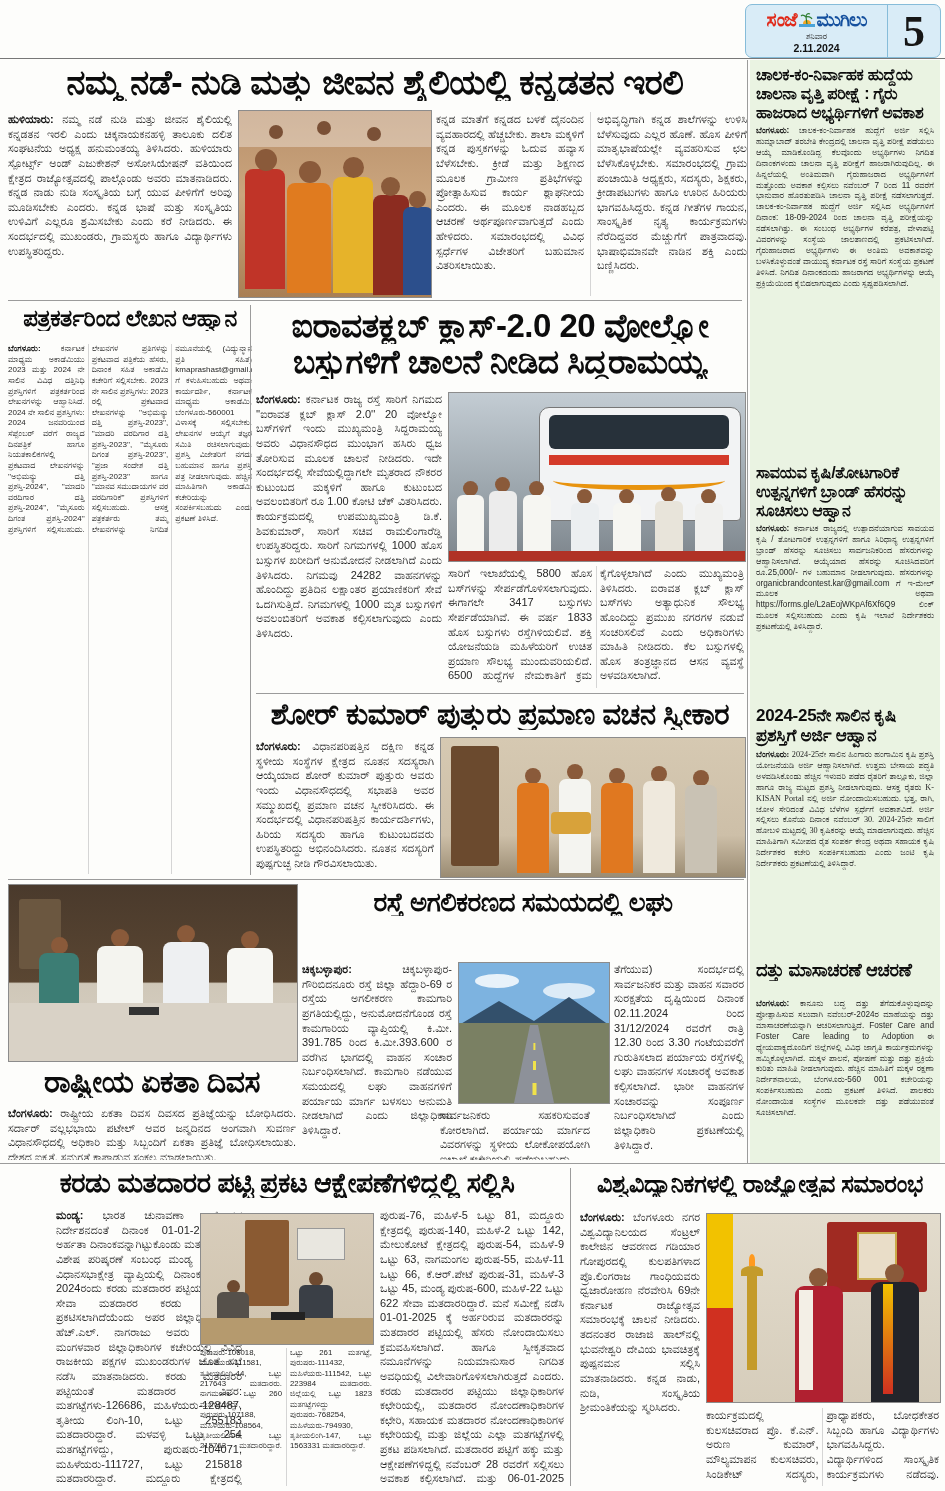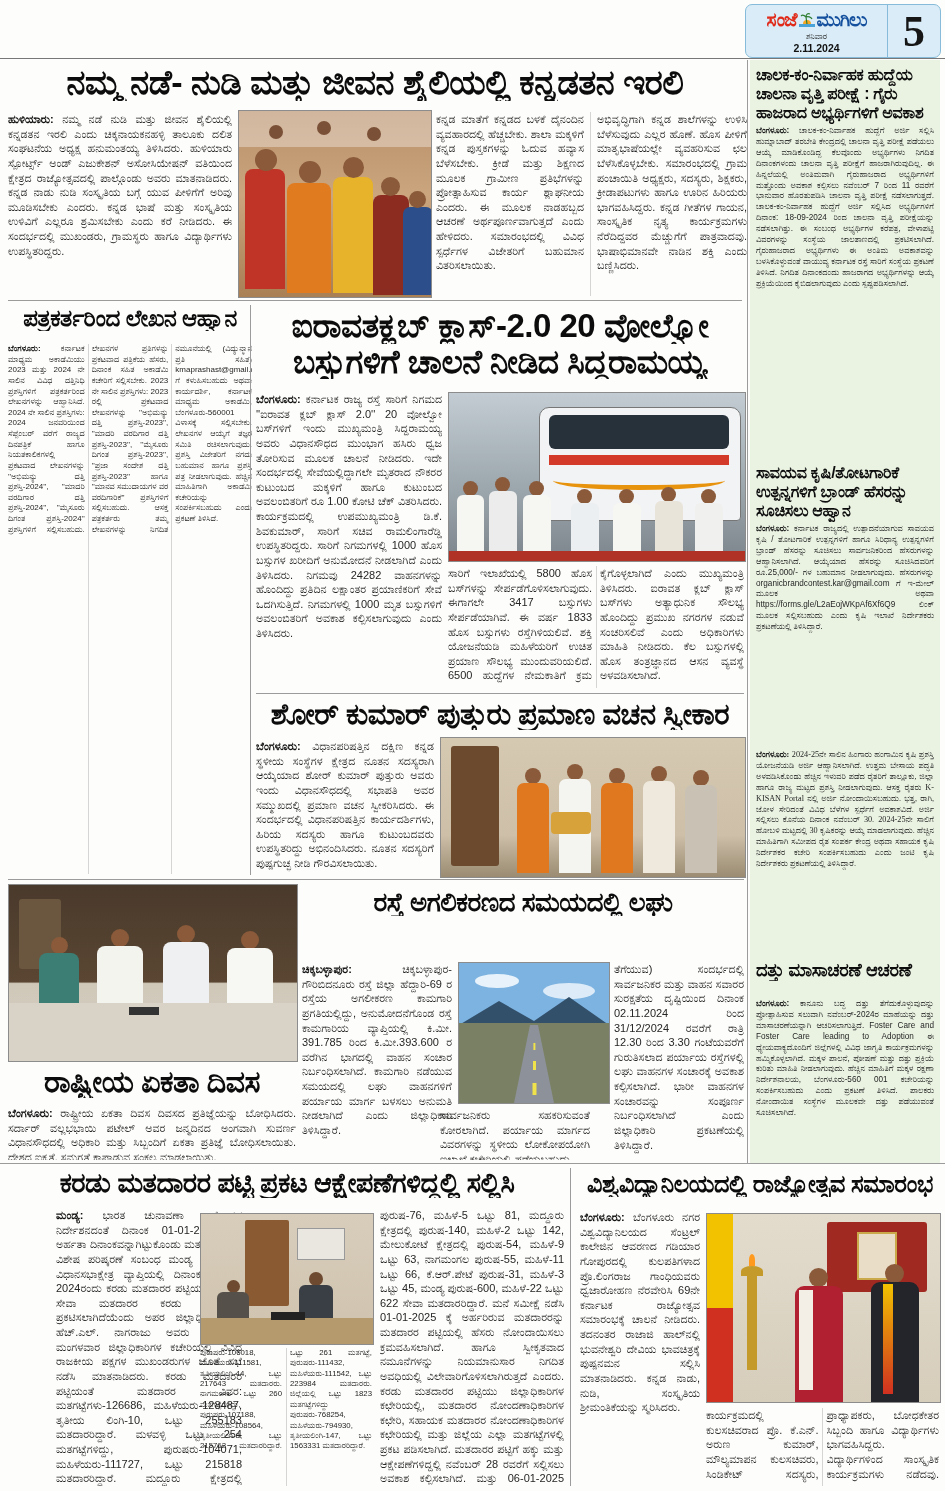--- a/index.html
+++ b/index.html
@@ -203,21 +203,21 @@
     <div class="head" style="left:26px;top:66px;width:13px;height:13px;background:#6e4a30;"></div>
     <div class="fig" style="left:16px;top:78px;width:32px;height:28px;background:#55504a;border-radius:6px 6px 0 0;"></div>
     <div class="fig" style="left:0;top:104px;width:172px;height:26px;background:#b59a6e;"></div>
     <div class="fig" style="left:70px;top:98px;width:34px;height:8px;background:#222;"></div>
   </div>
   <div class="abs body-text cols-2" style="left:200px;top:1348px;width:172px;height:138px;font-size:7.8px;">ಪುರುಷರು-106018, ಮಹಿಳೆಯರು-111581, ತೃತೀಯಲಿಂಗಿ-44, ಒಟ್ಟು 217643 ಮತದಾರರು. ನಾಗಮಂಗಲ ಒಟ್ಟು 260 ಮತಗಟ್ಟೆಗಳಿದ್ದು, ಪುರುಷರು-107188, ಮಹಿಳೆಯರು-108564, ತೃತೀಯಲಿಂಗಿ-8, ಒಟ್ಟು 215762 ಮತದಾರರಿದ್ದಾರೆ. ಒಟ್ಟು 261 ಮತಗಟ್ಟೆ, ಪುರುಷರು-111432, ಮಹಿಳೆಯರು-111542, ಒಟ್ಟು 223984 ಮತದಾರರು. ಜಿಲ್ಲೆಯಲ್ಲಿ ಒಟ್ಟು 1823 ಮತಗಟ್ಟೆಗಳಿದ್ದು ಪುರುಷರು-768254, ಮಹಿಳೆಯರು-794930, ತೃತೀಯಲಿಂಗಿ-147, ಒಟ್ಟು 1563331 ಮತದಾರರಿದ್ದಾರೆ.</div>
   <div class="abs body-text" style="left:380px;top:1208px;width:184px;height:278px;">ಪುರುಷ-76, ಮಹಿಳೆ-5 ಒಟ್ಟು 81, ಮದ್ದೂರು ಕ್ಷೇತ್ರದಲ್ಲಿ ಪುರುಷ-140, ಮಹಿಳೆ-2 ಒಟ್ಟು 142, ಮೇಲುಕೋಟೆ ಕ್ಷೇತ್ರದಲ್ಲಿ ಪುರುಷ-54, ಮಹಿಳೆ-9 ಒಟ್ಟು 63, ನಾಗಮಂಗಲ ಪುರುಷ-55, ಮಹಿಳೆ-11 ಒಟ್ಟು 66, ಕೆ.ಆರ್.ಪೇಟೆ ಪುರುಷ-31, ಮಹಿಳೆ-3 ಒಟ್ಟು 45, ಮಂಡ್ಯ ಪುರುಷ-600, ಮಹಿಳೆ-22 ಒಟ್ಟು 622 ಸೇವಾ ಮತದಾರರಿದ್ದಾರೆ. ಮನೆ ಸಮೀಕ್ಷೆ ನಡೆಸಿ 01-01-2025 ಕ್ಕೆ ಅರ್ಹರಿರುವ ಮತದಾರರನ್ನು ಮತದಾರರ ಪಟ್ಟಿಯಲ್ಲಿ ಹೆಸರು ನೋಂದಾಯಿಸಲು ಕ್ರಮವಹಿಸಲಾಗಿದೆ. ಹಾಗೂ ಸ್ವೀಕೃತವಾದ ನಮೂನೆಗಳನ್ನು ನಿಯಮಾನುಸಾರ ನಿಗದಿತ ಅವಧಿಯಲ್ಲಿ ವಿಲೇವಾರಿಗೊಳಿಸಲಾಗಿರುತ್ತದೆ ಎಂದರು. ಕರಡು ಮತದಾರರ ಪಟ್ಟಿಯು ಜಿಲ್ಲಾಧಿಕಾರಿಗಳ ಕಛೇರಿಯಲ್ಲಿ, ಮತದಾರರ ನೋಂದಣಾಧಿಕಾರಿಗಳ ಕಛೇರಿ, ಸಹಾಯಕ ಮತದಾರರ ನೋಂದಣಾಧಿಕಾರಿಗಳ ಕಛೇರಿಯಲ್ಲಿ ಮತ್ತು ಜಿಲ್ಲೆಯ ಎಲ್ಲಾ ಮತಗಟ್ಟೆಗಳಲ್ಲಿ ಪ್ರಕಟ ಪಡಿಸಲಾಗಿದೆ. ಮತದಾರರ ಪಟ್ಟಿಗೆ ಹಕ್ಕು ಮತ್ತು ಆಕ್ಷೇಪಣೆಗಳಿದ್ದಲ್ಲಿ ನವೆಂಬರ್ 28 ರವರೆಗೆ ಸಲ್ಲಿಸಲು ಅವಕಾಶ ಕಲ್ಪಿಸಲಾಗಿದೆ. ಮತ್ತು 06-01-2025 ರಂದು ಅಂತಿಮ ಮತದಾರರ ಪಟ್ಟಿಯನ್ನು ಪ್ರಕಟ ಪಡಿಸಲಾಗುತ್ತದೆ ಎಂದರು.</div>
 
   <div class="rule-v" style="left:570px;top:1168px;height:318px;"></div>
 
-  <div class="abs headline nowrap" style="left:580px;top:1171px;width:360px;font-size:24px;">ವಿಶ್ವವಿದ್ಯಾನಿಲಯದಲ್ಲಿ ರಾಜ್ಯೋತ್ಸವ ಸಮಾರಂಭ</div>
+  <div class="abs headline nowrap" style="left:580px;top:1171px;width:360px;font-size:24px;">ವಿಶ್ವವಿದ್ಯಾನಿಕಗಳಲ್ಲಿ ರಾಜ್ಯೋತ್ಸವ ಸಮಾರಂಭ</div>
   <div class="abs body-text" style="left:580px;top:1210px;width:120px;height:276px;">
     <span class="dateline">ಬೆಂಗಳೂರು:</span>
     <span>ಬೆಂಗಳೂರು ನಗರ ವಿಶ್ವವಿದ್ಯಾನಿಲಯದ ಸೆಂಟ್ರಲ್ ಕಾಲೇಜಿನ ಆವರಣದ ಗಡಿಯಾರ ಗೋಪುರದಲ್ಲಿ ಕುಲಪತಿಗಳಾದ ಪ್ರೊ.ಲಿಂಗರಾಜ ಗಾಂಧಿಯವರು ಧ್ವಜಾರೋಹಣ ನೆರವೇರಿಸಿ 69ನೇ ಕರ್ನಾಟಕ ರಾಜ್ಯೋತ್ಸವ ಸಮಾರಂಭಕ್ಕೆ ಚಾಲನೆ ನೀಡಿದರು. ತದನಂತರ ರಾಜಾಜಿ ಹಾಲ್‌ನಲ್ಲಿ ಭುವನೇಶ್ವರಿ ದೇವಿಯ ಭಾವಚಿತ್ರಕ್ಕೆ ಪುಷ್ಪನಮನ ಸಲ್ಲಿಸಿ ಮಾತನಾಡಿದರು. ಕನ್ನಡ ನಾಡು, ನುಡಿ, ಸಂಸ್ಕೃತಿಯ ಶ್ರೀಮಂತಿಕೆಯನ್ನು ಸ್ಮರಿಸಿದರು.</span>
   </div>
   <div class="photo" style="left:706px;top:1213px;width:233px;height:188px;background:linear-gradient(180deg,#e3dccd 0%,#d6cdbb 100%);">
     <div class="fig" style="left:0;top:0;width:26px;height:188px;background:linear-gradient(180deg,#f2c200 0%,#f2c200 50%,#d03020 50%,#d03020 100%);"></div>
     <div class="fig" style="left:120px;top:8px;width:100px;height:70px;background:#a02a22;border-radius:3px;"></div>
     <div class="fig" style="left:150px;top:18px;width:36px;height:44px;background:#e9ddc8;border:2px solid #caa94a;"></div>
     <div class="fig" style="left:40px;top:60px;width:10px;height:96px;background:#c49b2a;"></div>
     <div class="fig" style="left:34px;top:52px;width:22px;height:10px;background:#c49b2a;border-radius:50% 50% 0 0;"></div>
@@ -236,20 +236,21 @@
     <span class="dateline">ಬೆಂಗಳೂರು:</span>
     <span>ಚಾಲಕ-ಕಂ-ನಿರ್ವಾಹಕ ಹುದ್ದೆಗೆ ಅರ್ಜಿ ಸಲ್ಲಿಸಿ ಹುಮ್ನಾಬಾದ್ ತರಬೇತಿ ಕೇಂದ್ರದಲ್ಲಿ ಚಾಲನಾ ವೃತ್ತಿ ಪರೀಕ್ಷೆ ಪಡೆಯಲು ಆಯ್ಕೆ ಮಾಡಿಕೊಂಡಿದ್ದ ಕೆಲವೊಂದು ಅಭ್ಯರ್ಥಿಗಳು ನಿಗದಿತ ದಿನಾಂಕಗಳಂದು ಚಾಲನಾ ವೃತ್ತಿ ಪರೀಕ್ಷೆಗೆ ಹಾಜರಾಗಿರುವುದಿಲ್ಲ. ಈ ಹಿನ್ನಲೆಯಲ್ಲಿ ಅಂತಿಮವಾಗಿ ಗೈರುಹಾಜರಾದ ಅಭ್ಯರ್ಥಿಗಳಿಗೆ ಮತ್ತೊಂದು ಅವಕಾಶ ಕಲ್ಪಿಸಲು ನವೆಂಬರ್ 7 ರಿಂದ 11 ರವರೆಗೆ ಭಾನುವಾರ ಹೊರತುಪಡಿಸಿ ಚಾಲನಾ ವೃತ್ತಿ ಪರೀಕ್ಷೆ ನಡೆಸಲಾಗುತ್ತದೆ. ಚಾಲಕ-ಕಂ-ನಿರ್ವಾಹಕ ಹುದ್ದೆಗೆ ಅರ್ಜಿ ಸಲ್ಲಿಸಿದ ಅಭ್ಯರ್ಥಿಗಳಿಗೆ ದಿನಾಂಕ: 18-09-2024 ರಿಂದ ಚಾಲನಾ ವೃತ್ತಿ ಪರೀಕ್ಷೆಯನ್ನು ನಡೆಸಲಾಗಿತ್ತು. ಈ ಸಂಬಂಧ ಅಭ್ಯರ್ಥಿಗಳ ಕರೆಪತ್ರ, ವೇಳಾಪಟ್ಟಿ ವಿವರಗಳನ್ನು ಸಂಸ್ಥೆಯ ಜಾಲತಾಣದಲ್ಲಿ ಪ್ರಕಟಿಸಲಾಗಿದೆ. ಗೈರುಹಾಜರಾದ ಅಭ್ಯರ್ಥಿಗಳು ಈ ಅಂತಿಮ ಅವಕಾಶವನ್ನು ಬಳಸಿಕೊಳ್ಳುವಂತೆ ವಾಯುವ್ಯ ಕರ್ನಾಟಕ ರಸ್ತೆ ಸಾರಿಗೆ ಸಂಸ್ಥೆಯ ಪ್ರಕಟಣೆ ತಿಳಿಸಿದೆ. ನಿಗದಿತ ದಿನಾಂಕದಂದು ಹಾಜರಾಗದ ಅಭ್ಯರ್ಥಿಗಳನ್ನು ಆಯ್ಕೆ ಪ್ರಕ್ರಿಯೆಯಿಂದ ಕೈಬಿಡಲಾಗುವುದು ಎಂದು ಸ್ಪಷ್ಟಪಡಿಸಲಾಗಿದೆ.</span>
   </div>
 
   <div class="abs rc-head" style="left:756px;top:464px;width:178px;">ಸಾವಯವ ಕೃಷಿ/ತೋಟಗಾರಿಕೆ ಉತ್ಪನ್ನಗಳಿಗೆ ಬ್ರಾಂಡ್ ಹೆಸರನ್ನು ಸೂಚಿಸಲು ಆಹ್ವಾನ</div>
   <div class="abs body-text" style="left:756px;top:524px;width:178px;height:174px;font-size:8.2px;">
     <span class="dateline">ಬೆಂಗಳೂರು:</span>
     <span>ಕರ್ನಾಟಕ ರಾಜ್ಯದಲ್ಲಿ ಉತ್ಪಾದನೆಯಾಗುವ ಸಾವಯವ ಕೃಷಿ / ತೋಟಗಾರಿಕೆ ಉತ್ಪನ್ನಗಳಿಗೆ ಹಾಗೂ ಸಿರಿಧಾನ್ಯ ಉತ್ಪನ್ನಗಳಿಗೆ ಬ್ರಾಂಡ್ ಹೆಸರನ್ನು ಸೂಚಿಸಲು ಸಾರ್ವಜನಿಕರಿಂದ ಹೆಸರುಗಳನ್ನು ಆಹ್ವಾನಿಸಲಾಗಿದೆ. ಆಯ್ಕೆಯಾದ ಹೆಸರನ್ನು ಸೂಚಿಸಿದವರಿಗೆ ರೂ.25,000/- ಗಳ ಬಹುಮಾನ ನೀಡಲಾಗುವುದು. ಹೆಸರುಗಳನ್ನು organicbrandcontest.kar@gmail.com ಗೆ ಇ-ಮೇಲ್ ಮೂಲಕ ಅಥವಾ https://forms.gle/L2aEojWKpAf6Xf6Q9 ಲಿಂಕ್ ಮೂಲಕ ಸಲ್ಲಿಸಬಹುದು ಎಂದು ಕೃಷಿ ಇಲಾಖೆ ನಿರ್ದೇಶಕರು ಪ್ರಕಟಣೆಯಲ್ಲಿ ತಿಳಿಸಿದ್ದಾರೆ.</span>
   </div>
 
+  <div class="abs rc-head" style="left:756px;top:706px;width:178px;font-size:17px;">2024-25ನೇ ಸಾಲಿನ ಕೃಷಿ ಪ್ರಶಸ್ತಿಗೆ ಅರ್ಜಿ ಆಹ್ವಾನ</div>
   <div class="abs body-text" style="left:756px;top:750px;width:178px;height:205px;font-size:8.2px;font-family:Liberation Serif, serif;">
     <span class="dateline">ಬೆಂಗಳೂರು:</span>
     <span>2024-25ನೇ ಸಾಲಿನ ಹಿಂಗಾರು ಹಂಗಾಮಿನ ಕೃಷಿ ಪ್ರಶಸ್ತಿ ಯೋಜನೆಯಡಿ ಅರ್ಜಿ ಆಹ್ವಾನಿಸಲಾಗಿದೆ. ಉತ್ತಮ ಬೇಸಾಯ ಪದ್ಧತಿ ಅಳವಡಿಸಿಕೊಂಡು ಹೆಚ್ಚಿನ ಇಳುವರಿ ಪಡೆದ ರೈತರಿಗೆ ತಾಲ್ಲೂಕು, ಜಿಲ್ಲಾ ಹಾಗೂ ರಾಜ್ಯ ಮಟ್ಟದ ಪ್ರಶಸ್ತಿ ನೀಡಲಾಗುವುದು. ಆಸಕ್ತ ರೈತರು K-KISAN Portal ನಲ್ಲಿ ಅರ್ಜಿ ನೋಂದಾಯಿಸಬಹುದು. ಭತ್ತ, ರಾಗಿ, ಜೋಳ ಸೇರಿದಂತೆ ವಿವಿಧ ಬೆಳೆಗಳ ಸ್ಪರ್ಧೆಗೆ ಅವಕಾಶವಿದೆ. ಅರ್ಜಿ ಸಲ್ಲಿಸಲು ಕೊನೆಯ ದಿನಾಂಕ ನವೆಂಬರ್ 30. 2024-25ನೇ ಸಾಲಿಗೆ ಹೋಬಳಿ ಮಟ್ಟದಲ್ಲಿ 30 ಕೃಷಿಕರನ್ನು ಆಯ್ಕೆ ಮಾಡಲಾಗುವುದು. ಹೆಚ್ಚಿನ ಮಾಹಿತಿಗಾಗಿ ಸಮೀಪದ ರೈತ ಸಂಪರ್ಕ ಕೇಂದ್ರ ಅಥವಾ ಸಹಾಯಕ ಕೃಷಿ ನಿರ್ದೇಶಕರ ಕಚೇರಿ ಸಂಪರ್ಕಿಸಬಹುದು ಎಂದು ಜಂಟಿ ಕೃಷಿ ನಿರ್ದೇಶಕರು ಪ್ರಕಟಣೆಯಲ್ಲಿ ತಿಳಿಸಿದ್ದಾರೆ.</span>
   </div>
 
   <div class="abs rc-head nowrap" style="left:756px;top:960px;width:178px;font-size:18px;">ದತ್ತು ಮಾಸಾಚರಣೆ ಆಚರಣೆ</div>
   <div class="abs body-text" style="left:756px;top:986px;width:178px;height:172px;font-size:8.2px;margin-top:13px;">
     <span class="dateline">ಬೆಂಗಳೂರು:</span>
     <span>ಕಾನೂನು ಬದ್ಧ ದತ್ತು ತೆಗೆದುಕೊಳ್ಳುವುದನ್ನು ಪ್ರೋತ್ಸಾಹಿಸುವ ಸಲುವಾಗಿ ನವೆಂಬರ್-2024ರ ಮಾಹೆಯನ್ನು ದತ್ತು ಮಾಸಾಚರಣೆಯನ್ನಾಗಿ ಆಚರಿಸಲಾಗುತ್ತಿದೆ. Foster Care and Foster Care leading to Adoption ಈ ಧ್ಯೇಯವಾಕ್ಯದೊಂದಿಗೆ ಜಿಲ್ಲೆಗಳಲ್ಲಿ ವಿವಿಧ ಜಾಗೃತಿ ಕಾರ್ಯಕ್ರಮಗಳನ್ನು ಹಮ್ಮಿಕೊಳ್ಳಲಾಗಿದೆ. ಮಕ್ಕಳ ಪಾಲನೆ, ಪೋಷಣೆ ಮತ್ತು ದತ್ತು ಪ್ರಕ್ರಿಯೆ ಕುರಿತು ಮಾಹಿತಿ ನೀಡಲಾಗುವುದು. ಹೆಚ್ಚಿನ ಮಾಹಿತಿಗೆ ಮಕ್ಕಳ ರಕ್ಷಣಾ ನಿರ್ದೇಶನಾಲಯ, ಬೆಂಗಳೂರು-560 001 ಕಚೇರಿಯನ್ನು ಸಂಪರ್ಕಿಸಬಹುದು ಎಂದು ಪ್ರಕಟಣೆ ತಿಳಿಸಿದೆ. ಪಾಲಕರು ನೋಂದಾಯಿತ ಸಂಸ್ಥೆಗಳ ಮೂಲಕವೇ ದತ್ತು ಪಡೆಯುವಂತೆ ಸೂಚಿಸಲಾಗಿದೆ.</span>
   </div>

